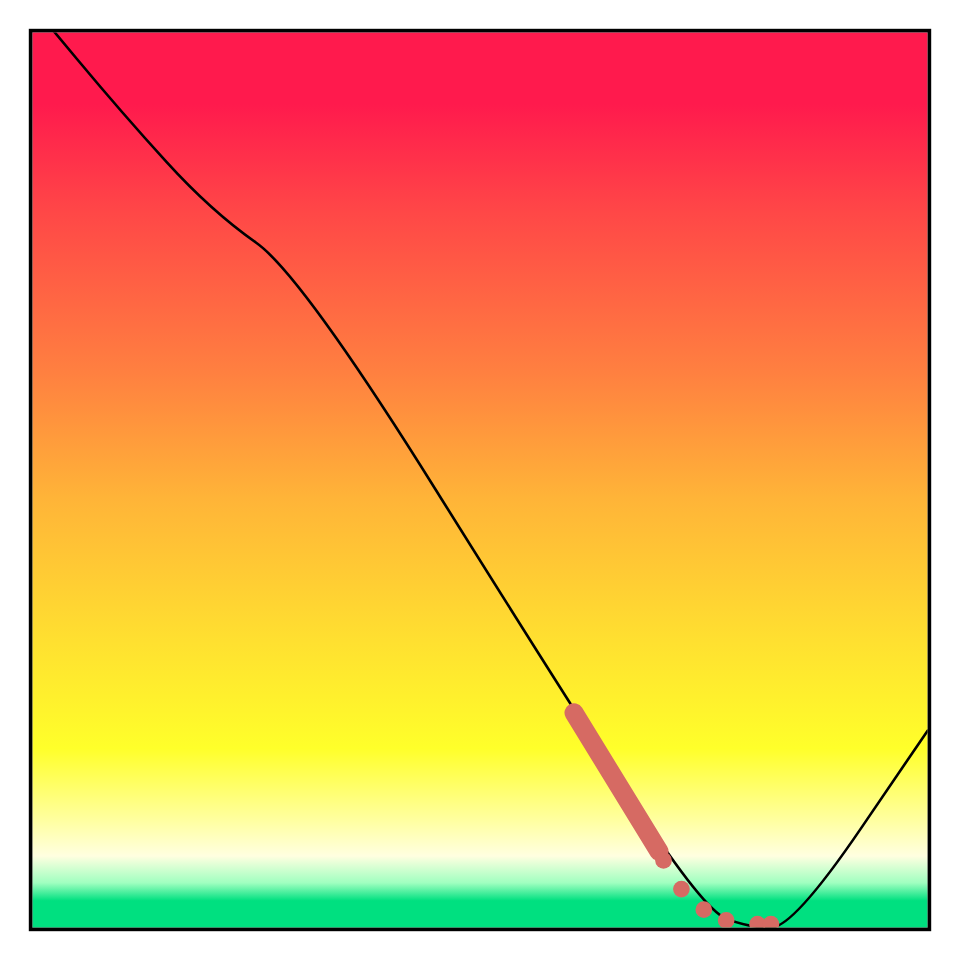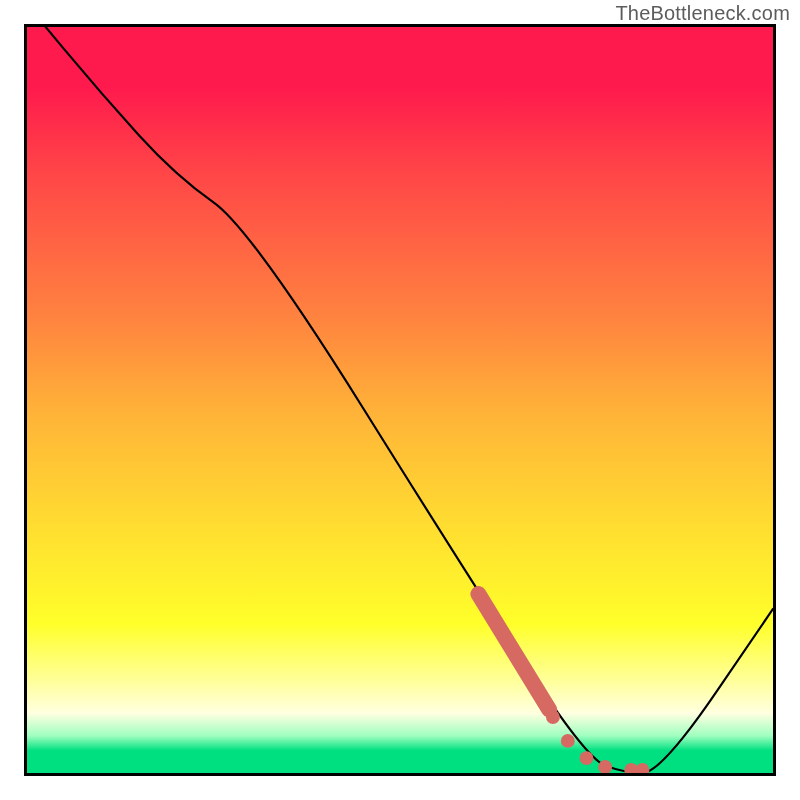--- a/index.html
+++ b/index.html
@@ -45,21 +45,20 @@
     position: absolute;
     inset: 0;
     width: 100%;
     height: 100%;
   }
 </style>
 </head>
 <body>
 
 <div class="chart">
-  <div class="watermark">TheBottleneck.com</div>
   <div class="plot-area">
     <svg class="curve" viewBox="0 0 752 752" preserveAspectRatio="none">
       <path fill="none" stroke="#000" stroke-width="2.2" stroke-linejoin="round" stroke-linecap="round" d="M 0 -22.56000000000006 Q 0 -22.56000000000006 37.6 22.559999999999945 Q 75.2 67.67999999999995 112.80000000000001 109.03999999999996 Q 150.4 150.39999999999998 188 176.71999999999997 Q 225.6 203.03999999999996 338.4 383.52 Q 451.2 564 507.6 650.48 Q 564 736.96 582.8 744.48 Q 601.6 752 620.4 752 Q 639.1999999999999 752 695.5999999999999 669.28 T 752 586.56"></path>
       <path fill="none" stroke="#d66a63" stroke-width="16" stroke-linecap="round" d="M 454.96 571.52 L 526.4 688.08"></path>
       <g>
           <circle cx="530.16" cy="695.6" r="7" fill="#d66a63"></circle>
           <circle cx="545.1999999999999" cy="719.664" r="7" fill="#d66a63"></circle>
           <circle cx="564" cy="736.96" r="7" fill="#d66a63"></circle>
           <circle cx="582.8000000000001" cy="745.984" r="7" fill="#d66a63"></circle>
           <circle cx="609.12" cy="748.992" r="7" fill="#d66a63"></circle>

